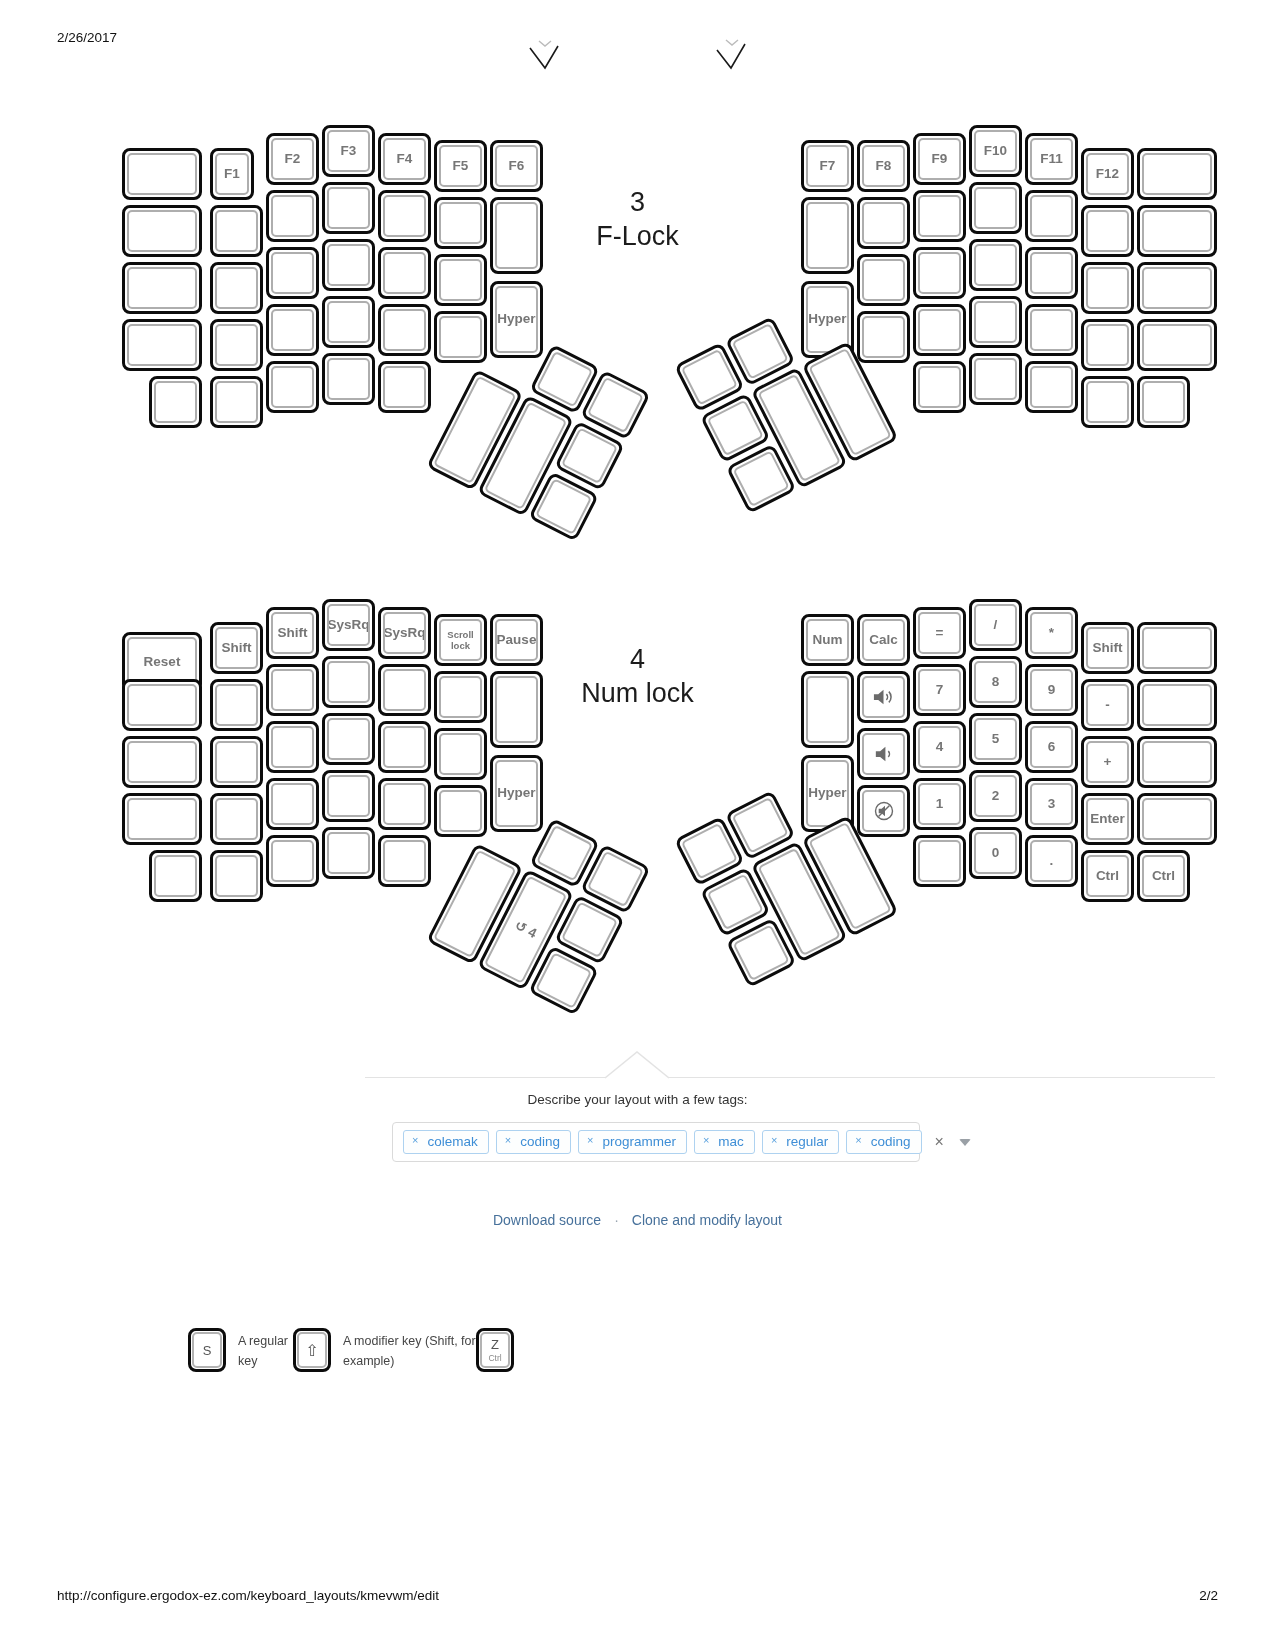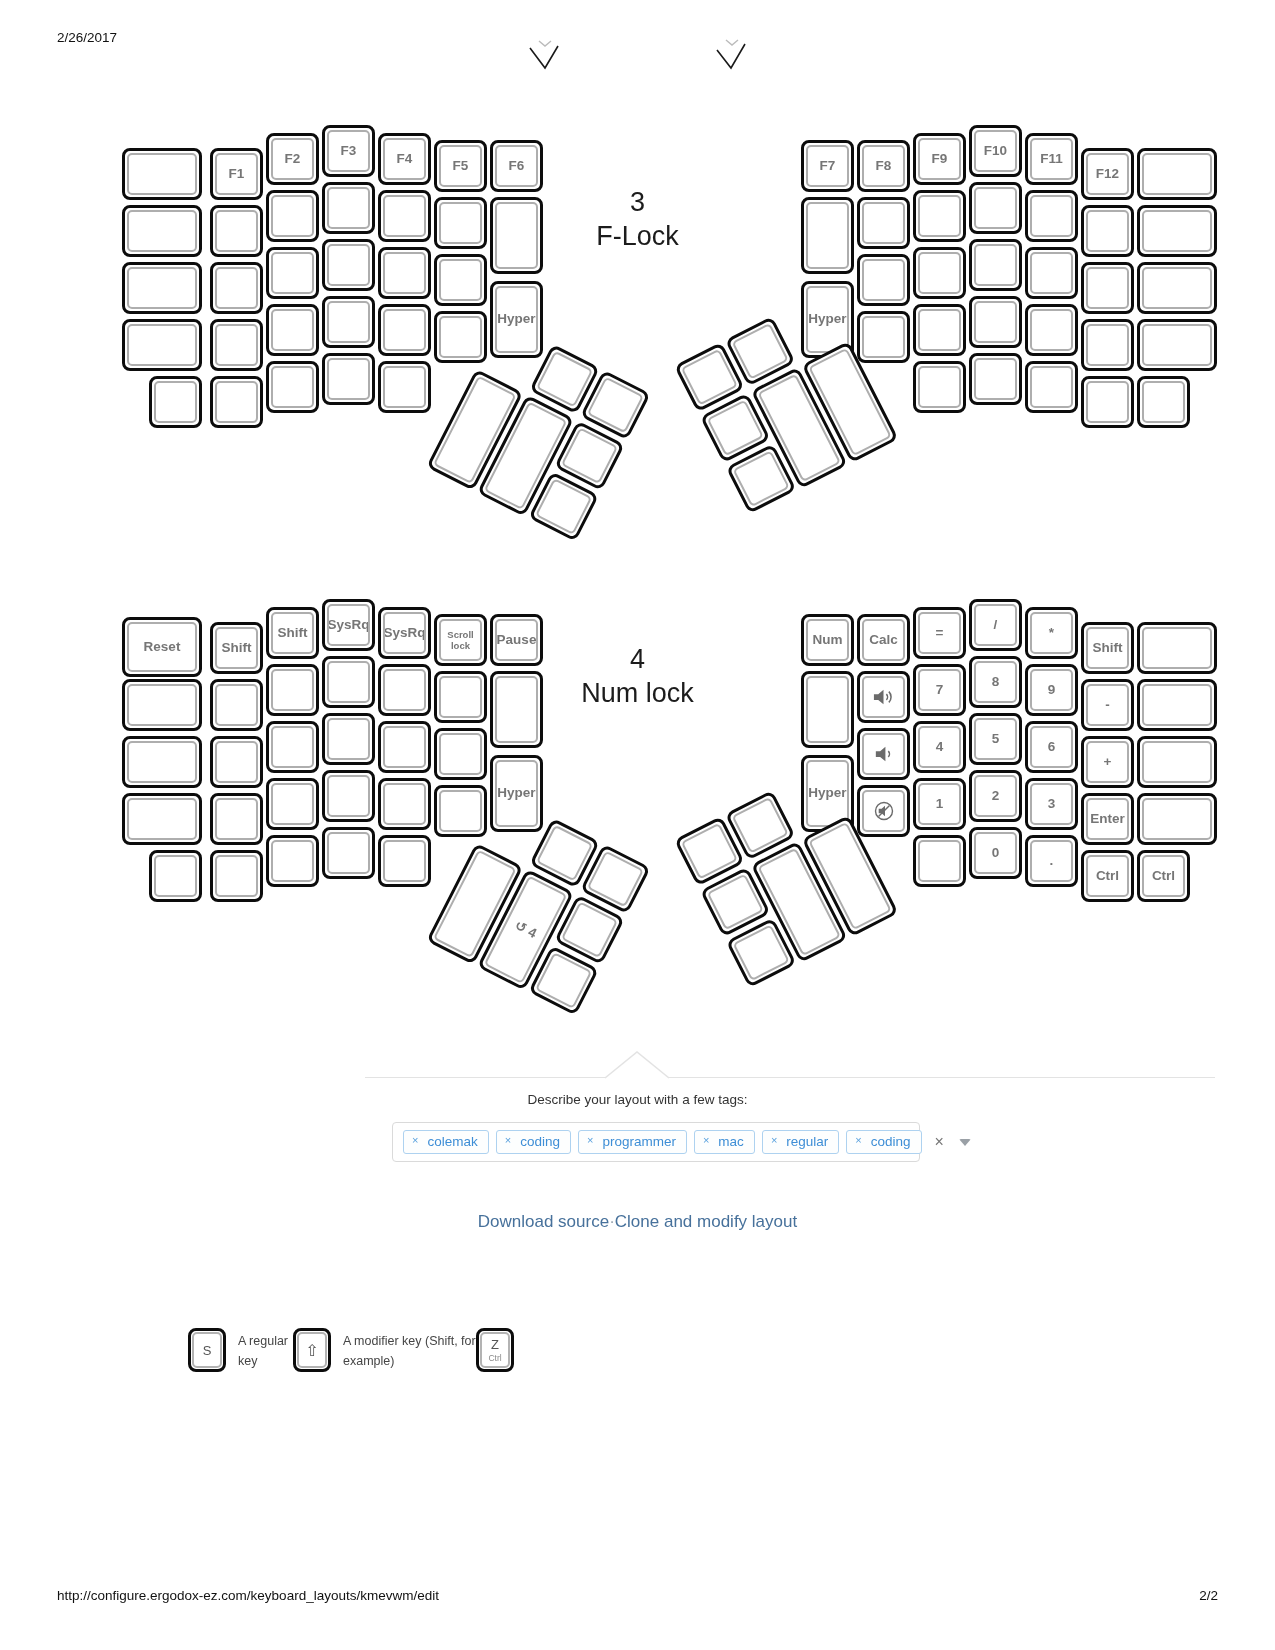--- a/index.html
+++ b/index.html
@@ -35,22 +35,22 @@
   .tags-box{position:absolute;left:392px;top:1122px;width:528px;height:40px;border:1px solid #dadada;border-radius:4px;
             box-sizing:border-box;display:flex;align-items:center;padding:0 10px;gap:7px;background:#fff;}
   .tag{display:flex;align-items:center;gap:9px;border:1px solid #aed2f0;border-radius:3px;background:#fdfefe;
        padding:3px 10px 4px 8px;font-size:13.5px;color:#3e8ed6;white-space:nowrap;}
   .tag .x{font-size:11px;color:#58a0dd;line-height:10px;align-self:flex-start;margin-top:1px;cursor:default;}
   .clear-x{color:#777;font-size:16px;margin-left:6px;}
   .dd-caret{width:0;height:0;border-left:6px solid transparent;border-right:6px solid transparent;
             border-top:7px solid #9aa0a6;margin-left:8px;border-radius:2px;}
 
   
-  .links-row{position:absolute;left:0;right:0;top:1212px;display:flex;justify-content:center;
-             font-size:17px;color:#47719b;}
+  .links-row{position:absolute;left:0;right:0;top:1212px;display:flex;justify-content:center;gap:13px;
+             font-size:14px;color:#47719b;}
   .links-row .dot{color:#9aa6b2;}
   .flash-row{position:absolute;left:0;right:0;top:1254px;display:flex;justify-content:center;align-items:center;
              gap:12px;font-size:14.5px;color:#555;}
   .flash-row .osicon{display:inline-flex;align-items:center;}
   .howflash{color:#a3b7c9;margin-left:22px;}
 
   
   .legend-item{position:absolute;top:1328px;display:flex;gap:12px;align-items:flex-start;}
   .lkey{width:38px;height:44px;border:3px solid #0c0c0c;border-radius:8px;box-sizing:border-box;position:relative;background:#fff;flex:none;}
   .lcap{position:absolute;left:1px;right:1px;top:1px;bottom:1px;border:2px solid #b3b3b3;border-radius:5px;
@@ -81,21 +81,21 @@
   </div>
   <div class="layer-heading" style="top:642px">
     <div class="num">4</div>
     <div class="nm">Num lock</div>
   </div>
 
   <div class="kb-group" style="top:125px">
       <div class="key" style="left: 122px; top: 23px; width: 80px; height: 52px;">
         <div class="cap"></div>
       </div>
-      <div class="key" style="left: 210px; top: 23px; width: 53px; height: 52px;">
+      <div class="key" style="left: 210px; top: 23px; width: 44px; height: 52px;">
         <div class="cap">
           <span>F1</span>
         </div>
       </div>
       <div class="key" style="left: 266px; top: 8px; width: 53px; height: 52px;">
         <div class="cap">
           <span>F2</span>
         </div>
       </div>
       <div class="key" style="left: 322px; top: 0px; width: 53px; height: 52px;">
@@ -340,21 +340,21 @@
         </div>
         <div class="key" style="left: 0px; top: 57px; width: 53px; height: 52px;">
           <div class="cap"></div>
         </div>
         <div class="key" style="left: 0px; top: 114px; width: 53px; height: 52px;">
           <div class="cap"></div>
         </div>
       </div>
     </div>
   <div class="kb-group" style="top:599px">
-      <div class="key" style="left: 122px; top: 18px; width: 80px; height: 60px;">
+      <div class="key" style="left: 122px; top: 33px; width: 80px; height: 60px;">
         <div class="cap">
           <span>Reset</span>
         </div>
       </div>
       <div class="key" style="left: 210px; top: 23px; width: 53px; height: 52px;">
         <div class="cap">
           <span>Shift</span>
         </div>
       </div>
       <div class="key" style="left: 266px; top: 8px; width: 53px; height: 52px;">

